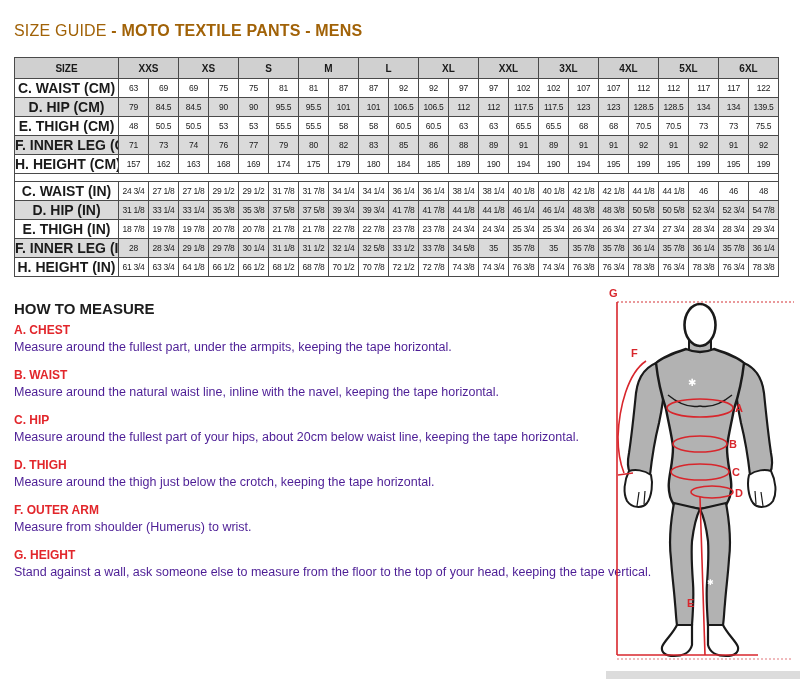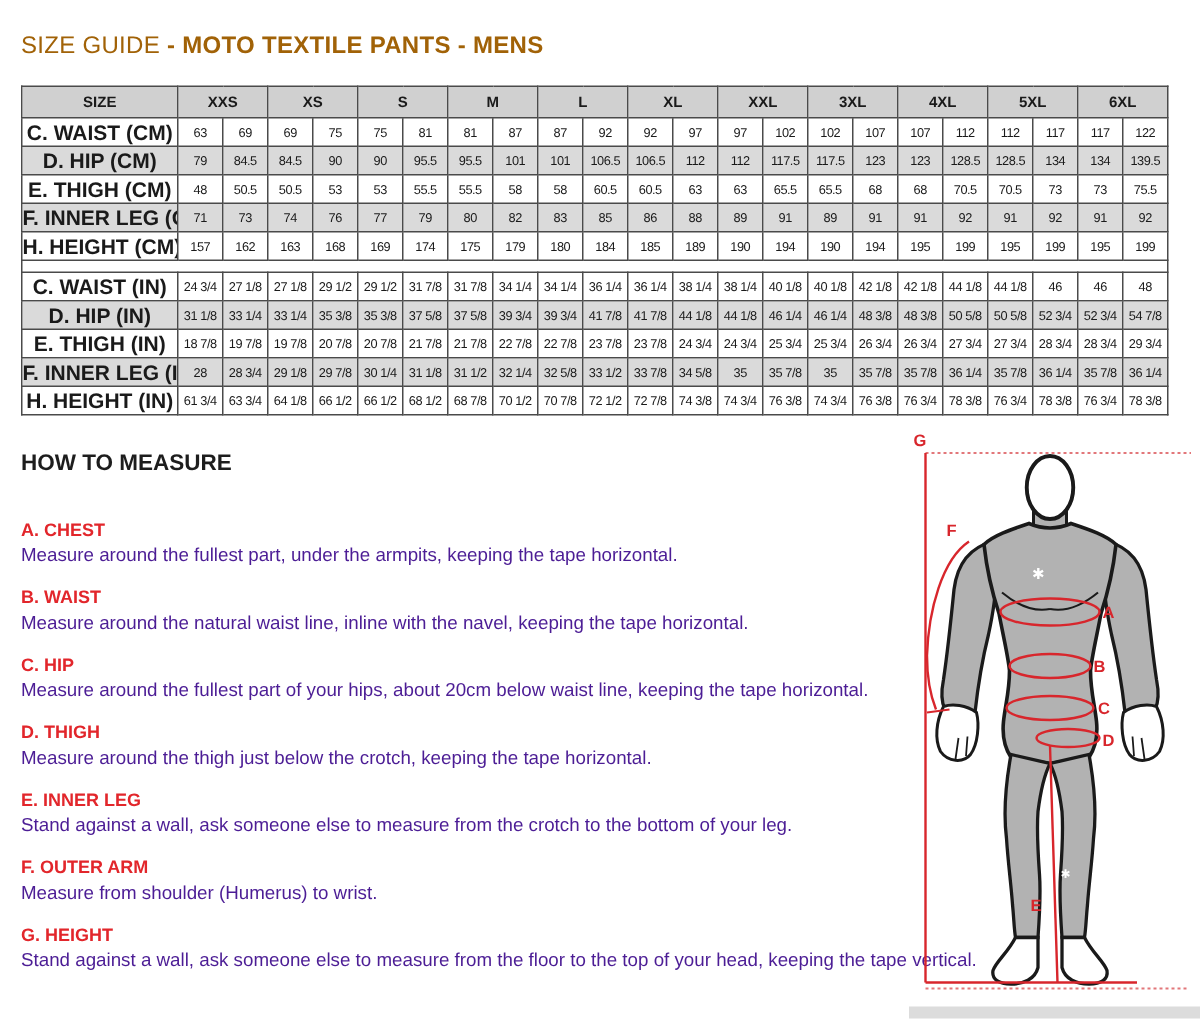--- a/index.html
+++ b/index.html
@@ -25,21 +25,21 @@
   }
   td.row-label{
     text-align:left;padding-left:6px;font-weight:700;font-size:14px;
   }
   td.val{font-size:8.5px;letter-spacing:-0.3px;height:18px;}
   tr.row-white td{background:#ffffff;}
   tr.row-gray td{background:#dadada;}
   tr.sep-row td{background:#ffffff;height:7px;border:1px solid #4a4a4a;}
 
   .htm-heading{position:absolute;left:14px;top:300px;font-size:15px;font-weight:700;color:#1d1d1d;text-align:right;}
-  .measure-items{position:absolute;left:14px;top:346px;width:644px;}
+  .measure-items{position:absolute;left:14px;top:323px;width:644px;}
   .measure-item{height:45px;}
   .measure-label{font-size:12px;font-weight:700;color:#e2262b;line-height:14px;}
   .measure-text{font-size:12.5px;color:#4c1d95;line-height:16px;margin-top:2px;}
 
   .figure-wrap{position:absolute;left:606px;top:285px;width:190px;height:378px;pointer-events:none;}
   .footer-strip{position:absolute;left:606px;top:671px;width:194px;height:8px;background:#dcdcdc;}
 </style>
 </head>
 <body>
 
@@ -333,24 +333,20 @@
     </div>
     <div class="measure-item">
       <div class="measure-label">C. HIP</div>
       <div class="measure-text">Measure around the fullest part of your hips, about 20cm below waist line, keeping the tape horizontal.</div>
     </div>
     <div class="measure-item">
       <div class="measure-label">D. THIGH</div>
       <div class="measure-text">Measure around the thigh just below the crotch, keeping the tape horizontal.</div>
     </div>
     <div class="measure-item">
-      <div class="measure-label">E. INNER LEG</div>
-      <div class="measure-text">Stand against a wall, ask someone else to measure from the crotch to the bottom of your leg.</div>
-    </div>
-    <div class="measure-item">
       <div class="measure-label">F. OUTER ARM</div>
       <div class="measure-text">Measure from shoulder (Humerus) to wrist.</div>
     </div>
     <div class="measure-item">
       <div class="measure-label">G. HEIGHT</div>
       <div class="measure-text">Stand against a wall, ask someone else to measure from the floor to the top of your head, keeping the tape vertical.</div>
     </div>
   </div>
 
 <div class="figure-wrap">

